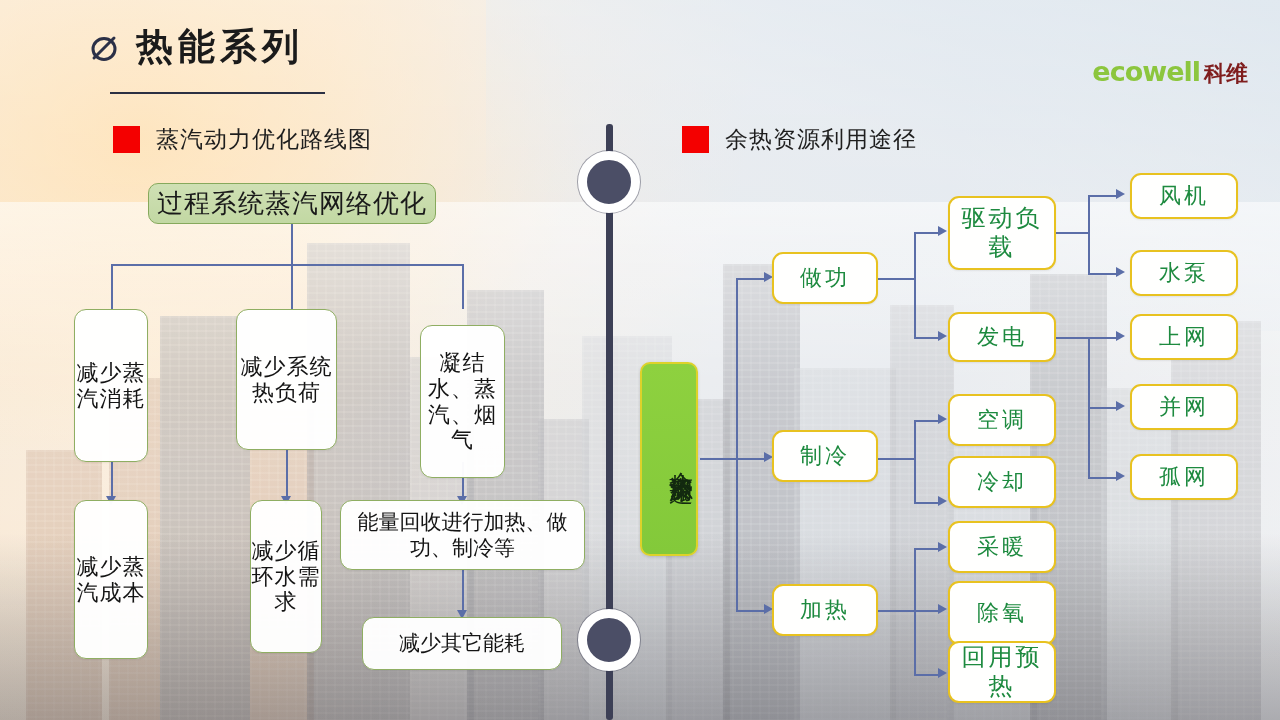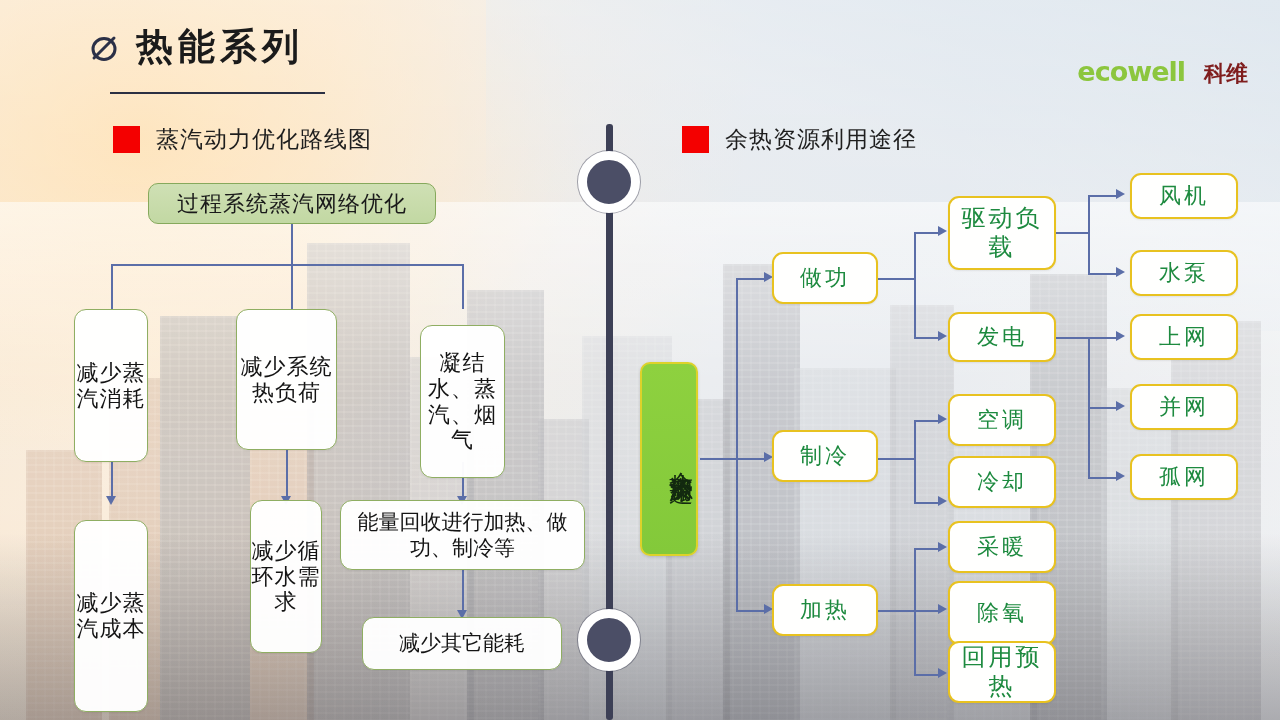--- a/index.html
+++ b/index.html
@@ -53,21 +53,21 @@
 
   
   .title-row{position:absolute;left:88px;top:28px;display:flex;align-items:center;gap:14px;}
   .null-icon{width:34px;height:34px;position:relative;display:block;}
   .title-text{
     font-size:37px;font-weight:bold;color:#1b1b1b;letter-spacing:5px;
     font-family:"DejaVu Sans","Liberation Sans",sans-serif;line-height:1;
   }
   .title-rule{position:absolute;left:110px;top:92px;width:215px;height:2px;background:#2b3043;}
 
-  .logo{position:absolute;right:32px;top:58px;display:flex;align-items:flex-end;gap:19px;}
+  .logo{position:absolute;right:32px;top:58px;display:flex;align-items:flex-end;gap:4px;}
   .logo-eco{
     font-size:27px;font-weight:bold;color:#8cc63e;letter-spacing:-1px;line-height:1;
     font-family:"DejaVu Sans","Liberation Sans",sans-serif;
   }
   .logo-cn{font-size:22px;font-weight:bold;color:#7f1d1d;line-height:1.05;letter-spacing:0px;}
 
   
   .sec-head{position:absolute;display:flex;align-items:center;gap:16px;}
   .sec-head .sq{width:27px;height:27px;background:#f40000;display:block;}
   .sec-head .lbl{font-size:23px;color:#1e1e1e;letter-spacing:1px;white-space:nowrap;}
@@ -99,21 +99,21 @@
   }
   .n-white .t{font-size:22px;line-height:1.18;letter-spacing:1px;}
   .n-white.wide .t{font-size:21px;line-height:1.25;letter-spacing:0px;}
 
   
   .n-green{
     border:1.4px solid #86a95c;border-radius:10px;
     background:linear-gradient(180deg,#cfe0b4 0%,#c2d8a3 100%);
     color:#1a1a1a;
   }
-  .n-green .t{font-size:22px;letter-spacing:1px;}
+  .n-green .t{font-size:26px;letter-spacing:1px;}
 
   
   .n-bright{
     border:2px solid #ddd22a;border-radius:10px;
     background:linear-gradient(180deg,#8ed13f 0%,#83c93a 100%);
     color:#132a10;
     box-shadow:0 1px 3px rgba(0,0,0,.15);
   }
   .n-bright .t{
     font-size:24px;line-height:1.28;letter-spacing:2px;
@@ -225,21 +225,21 @@
   <div class="node n-white" style="left:74px;top:309px;width:74px;height:153px;">
     <span class="t">减少蒸汽消耗</span>
   </div>
   <div class="node n-white" style="left:236px;top:309px;width:101px;height:141px;">
     <span class="t">减少系统热负荷</span>
   </div>
   <div class="node n-white" style="left:420px;top:309px;width:85px;height:153px;margin-top:16px;">
     <span class="t">凝结水、蒸汽、烟气</span>
   </div>
 
-  <div class="node n-white" style="left:74px;top:500px;width:74px;height:192px;margin-top:20px;">
+  <div class="node n-white" style="left:74px;top:500px;width:74px;height:159px;">
     <span class="t">减少蒸汽成本</span>
   </div>
   <div class="node n-white" style="left:250px;top:500px;width:72px;height:153px;">
     <span class="t">减少循环水需求</span>
   </div>
   <div class="node n-white wide" style="left:340px;top:500px;width:245px;height:70px;">
     <span class="t">能量回收进行加热、做功、制冷等</span>
   </div>
   <div class="node n-white wide" style="left:362px;top:617px;width:200px;height:53px;">
     <span class="t">减少其它能耗</span>

